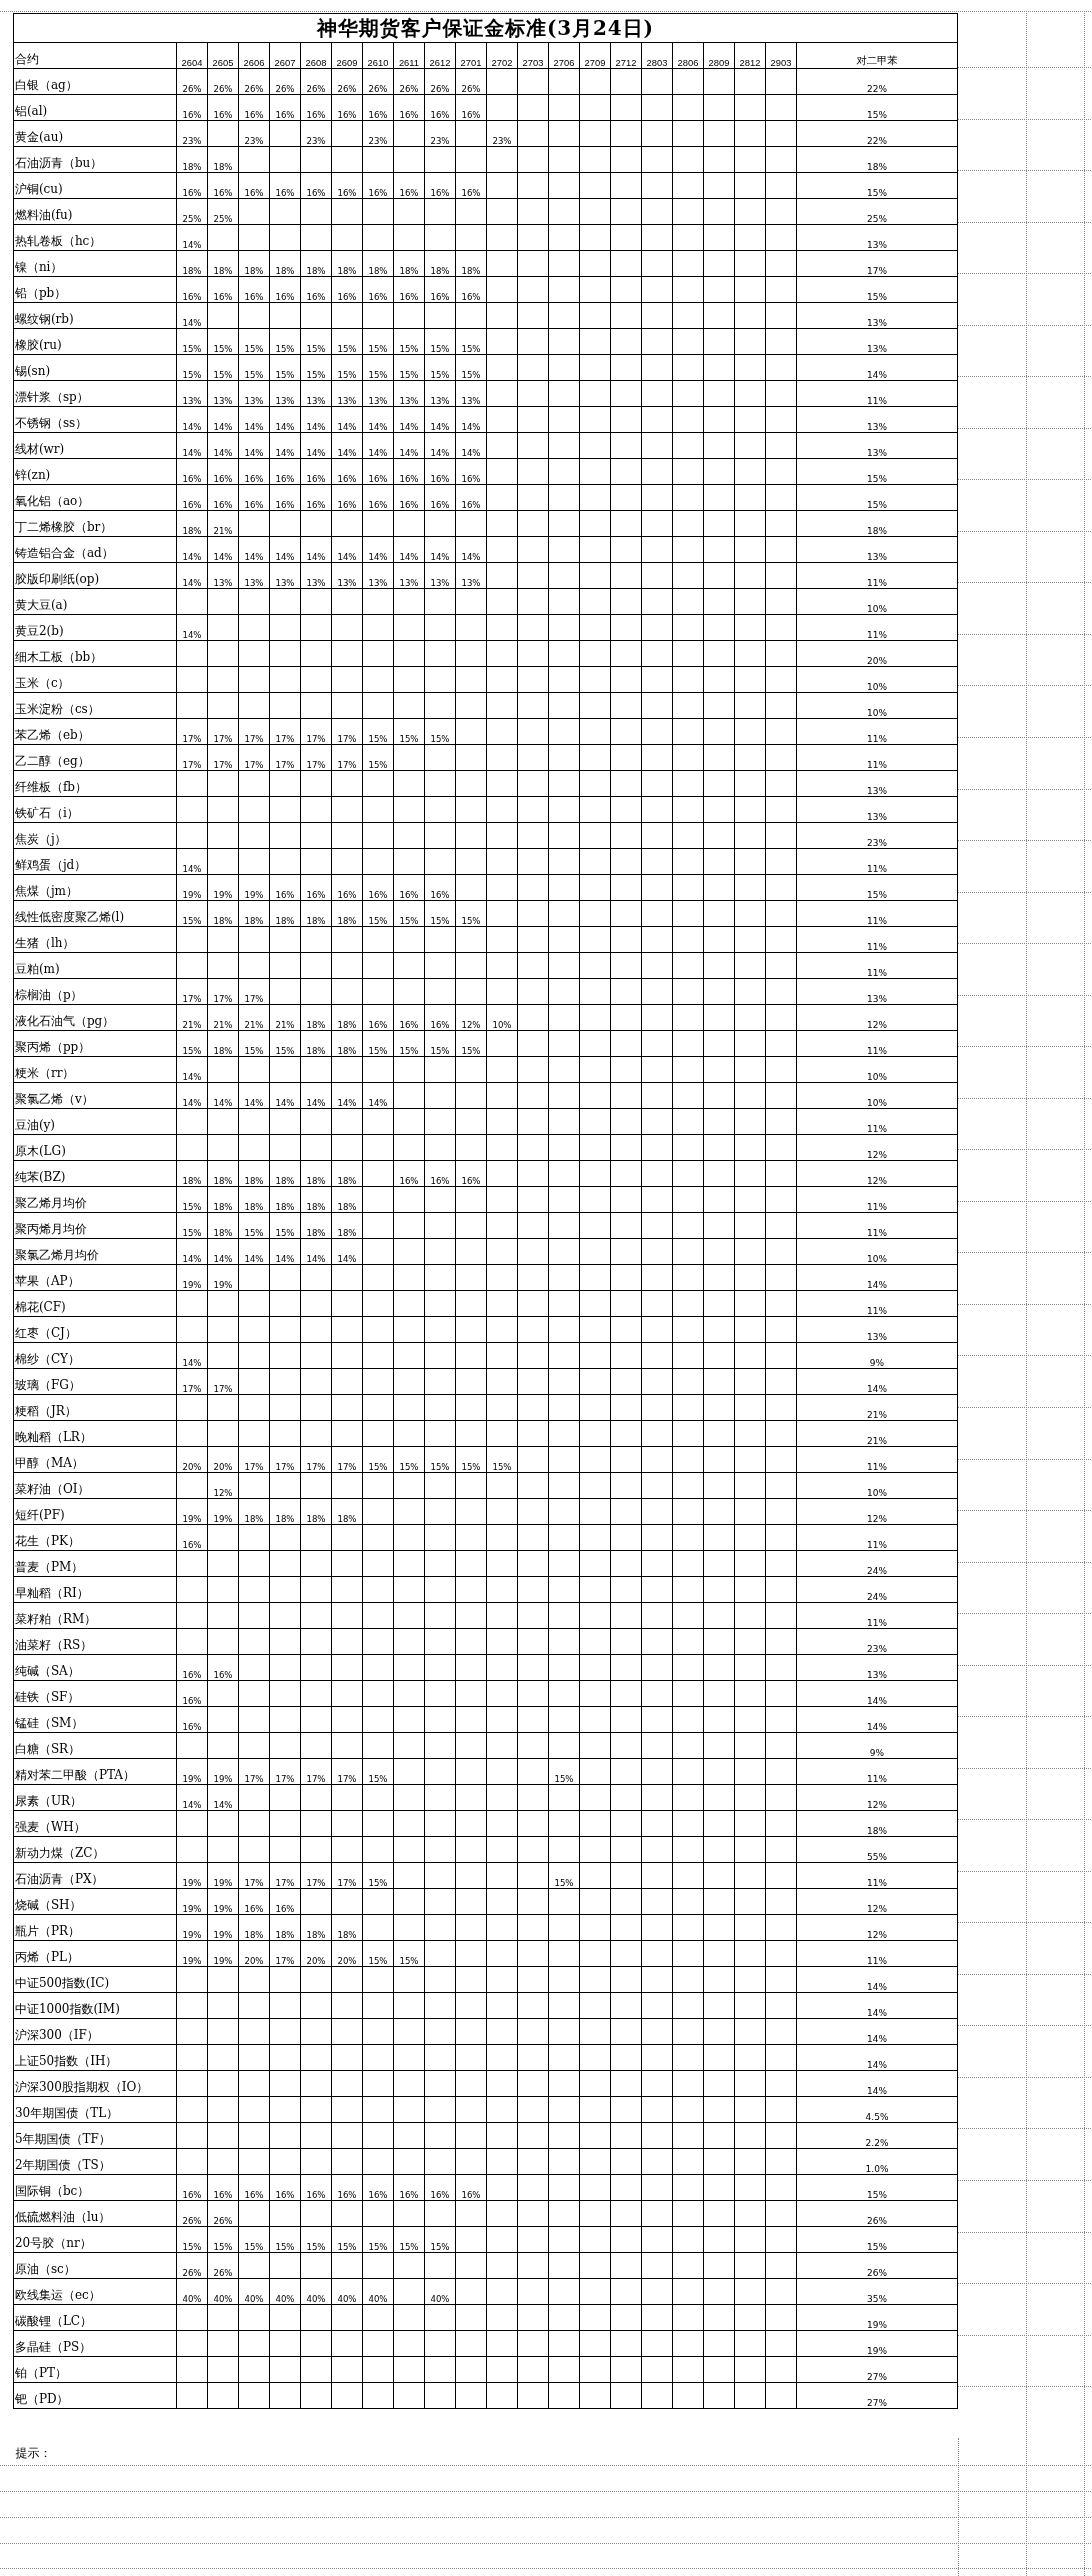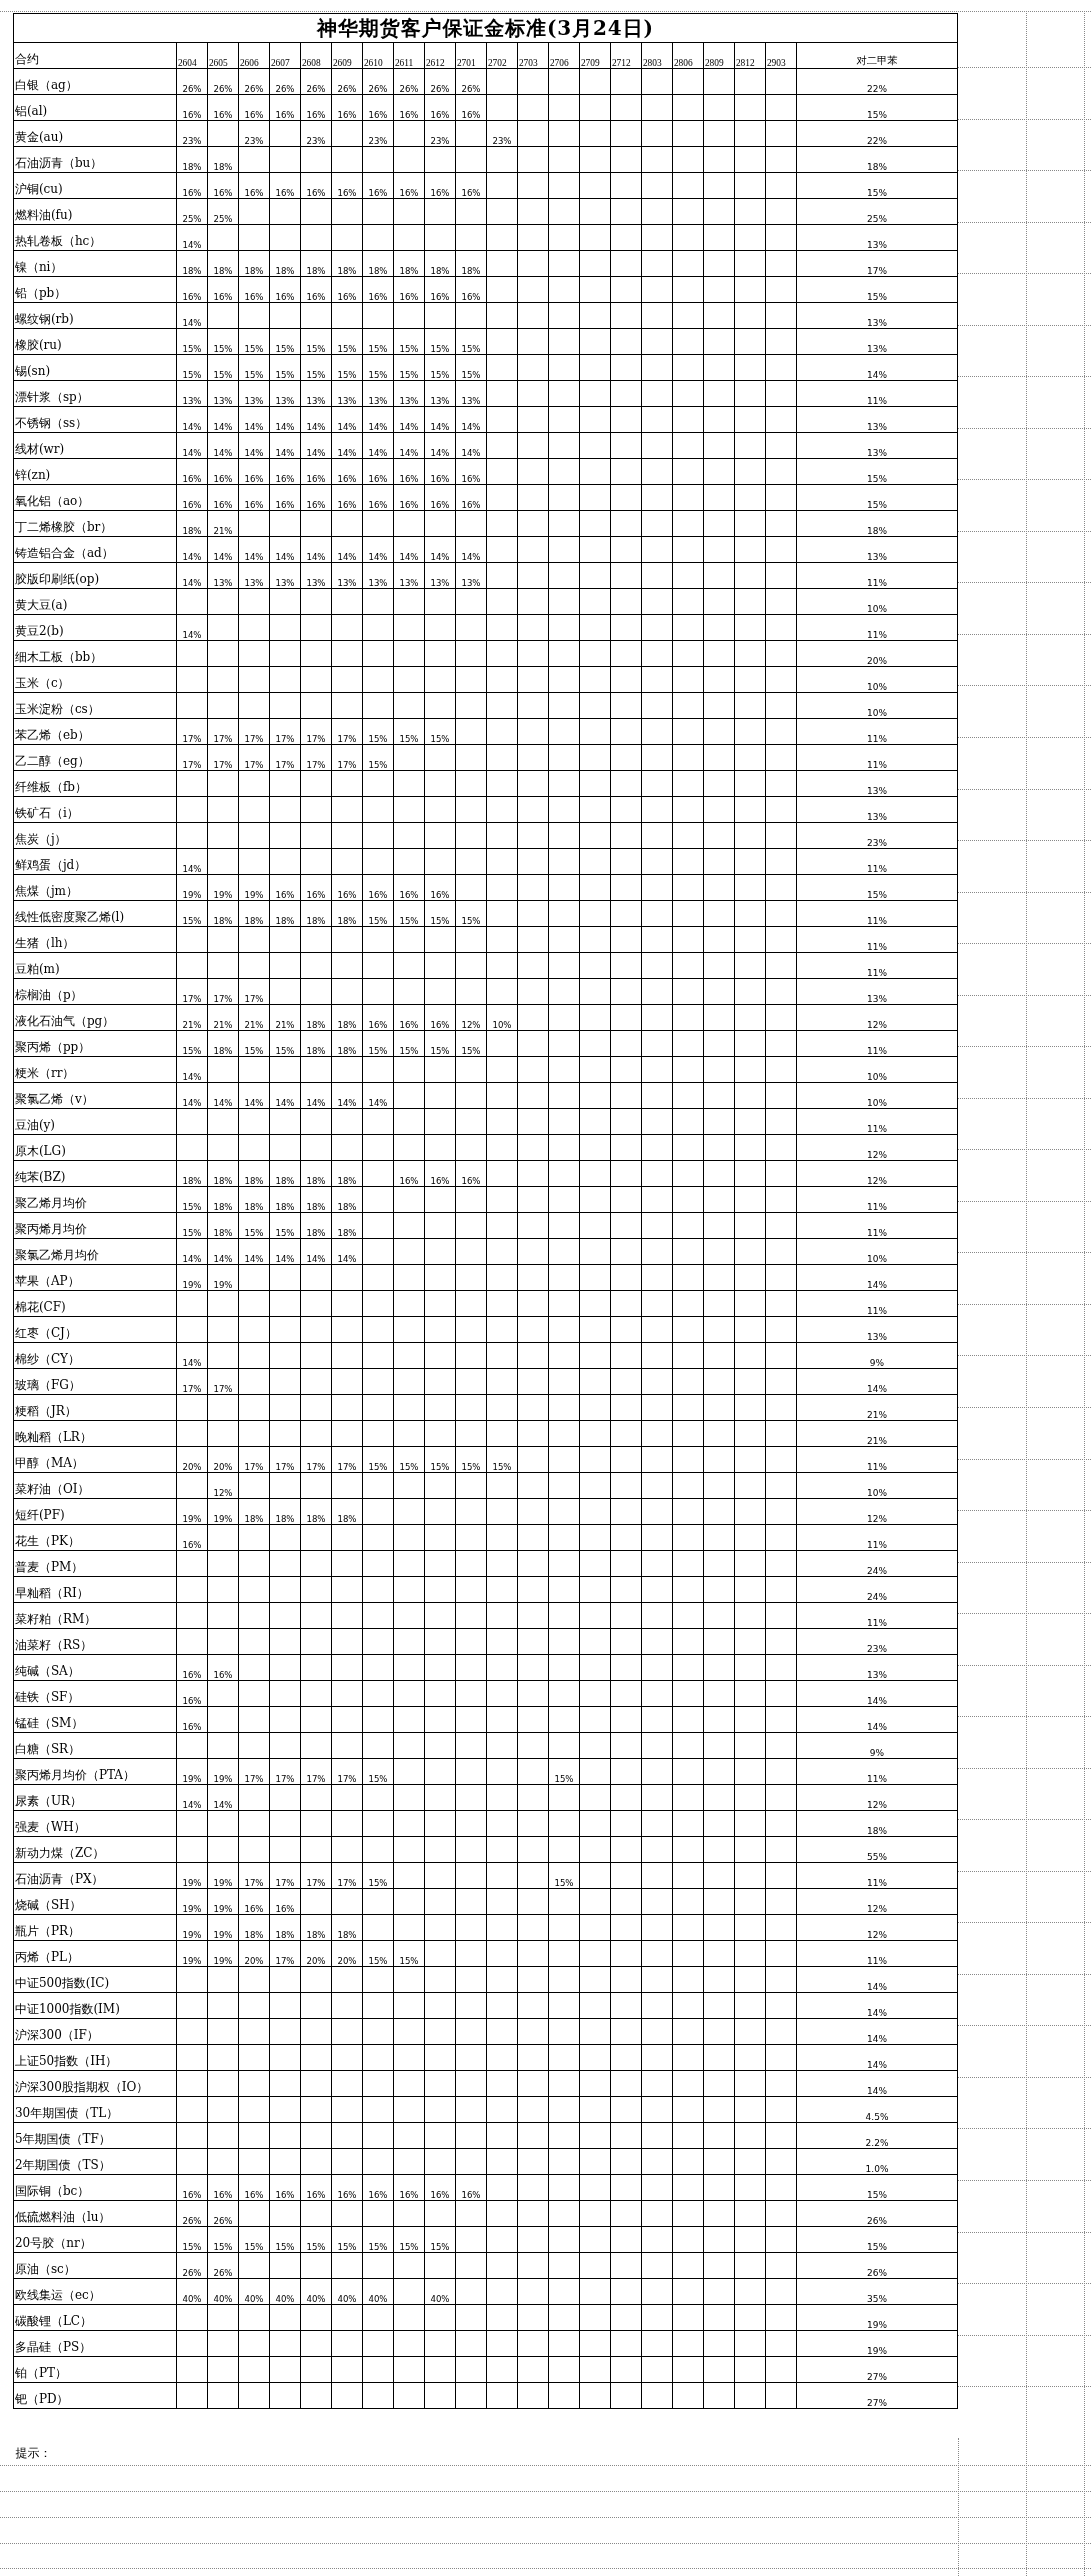--- a/index.html
+++ b/index.html
@@ -16,22 +16,22 @@
     border:0.9px solid #000;padding:0 0.9px;vertical-align:bottom;
     overflow:hidden;white-space:nowrap;
   }
   td.title-cell{
     height:27.5px;text-align:center;vertical-align:middle;
     font-size:20px;font-weight:bold;letter-spacing:0.9px;
   }
   tr.hdr td{height:25px;}
   td.hdr-contract{font-size:12px;padding-left:3.4px;}
   td.hdr-month{
-    text-align:left;font-size:9.4px;
-    font-family:Liberation Serif, serif;
+    text-align:center;font-size:9.4px;
+    font-family:Liberation Sans, sans-serif;
   }
   td.hdr-general{text-align:center;font-size:10.3px;}
   tr.data-row td{height:25px;}
   td.label{font-size:12px;padding-left:3.4px;padding-bottom:1.7px;}
   td.val,td.general{
     text-align:center;font-size:8.6px;padding-bottom:3.4px;
     font-family:"DejaVu Sans","Liberation Sans",sans-serif;
   }
   td.general{font-size:9px;}
   tr.thick td{border-bottom:1.7px solid #000;}
@@ -1651,21 +1651,21 @@
         <td class="val"></td>
         <td class="val"></td>
         <td class="val"></td>
         <td class="val"></td>
         <td class="val"></td>
         <td class="val"></td>
         <td class="val"></td>
         <td class="general">9%</td>
       </tr>
       <tr class="data-row">
-        <td class="label">聚丙烯月均价（PTA）</td>
+        <td class="label">精对苯二甲酸（PTA）</td>
         <td class="val">19%</td>
         <td class="val">19%</td>
         <td class="val">17%</td>
         <td class="val">17%</td>
         <td class="val">17%</td>
         <td class="val">17%</td>
         <td class="val">15%</td>
         <td class="val"></td>
         <td class="val"></td>
         <td class="val"></td>

